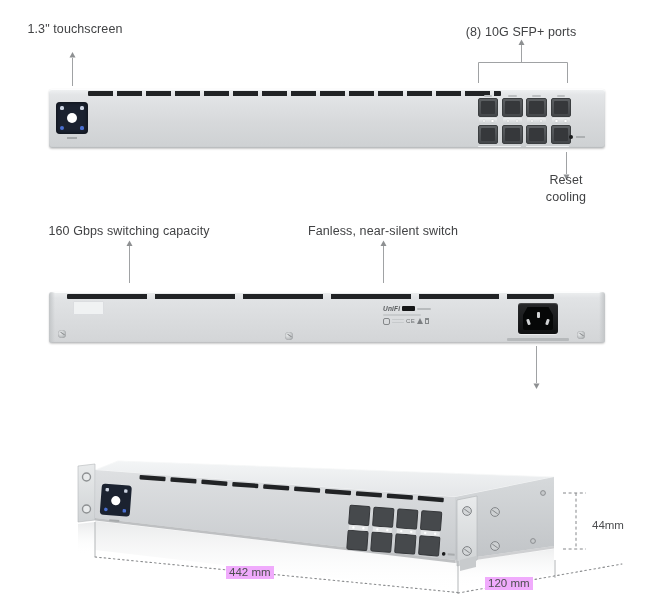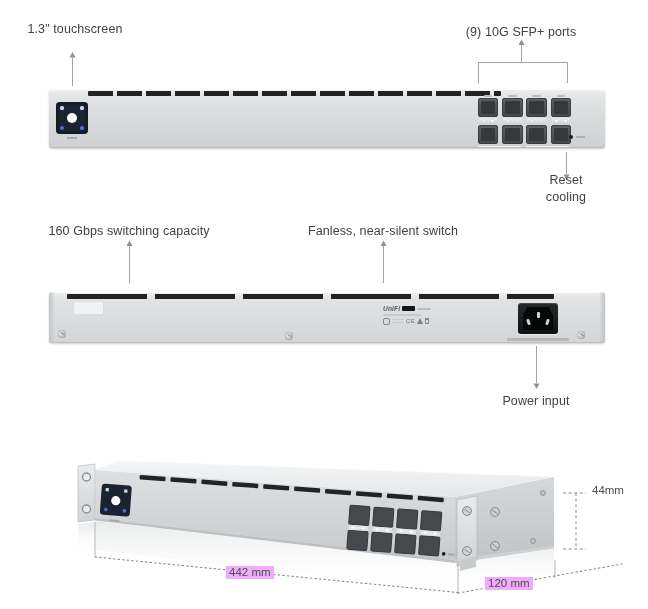--- a/index.html
+++ b/index.html
@@ -211,32 +211,31 @@
         <line x1="576" y1="493" x2="576" y2="549"></line>
         <line x1="563" y1="493" x2="586" y2="493"></line>
         <line x1="563" y1="549" x2="586" y2="549"></line>
       </g>
     </g>
   </svg>
 
   <div class="label" style="left:2px;top:21px;width:146px;">
     <div>1.3" touchscreen</div>
   </div>
-  <div class="label" style="left:446px;top:24px;width:150px;">(9) 10G SFP+ ports</div>
+  <div class="label" style="left:446px;top:24px;width:150px;">(8) 10G SFP+ ports</div>
   <div class="label" style="left:521px;top:172px;width:90px;">
     <div>Reset</div>
     <div>cooling</div>
   </div>
   <div class="label" style="left:19px;top:223px;width:220px;">160 Gbps switching capacity</div>
   <div class="label" style="left:273px;top:223px;width:220px;">Fanless, near-silent switch</div>
-  <div class="label" style="left:476px;top:393px;width:120px;">Power input</div>
 
   <div class="dim" style="left:226px;top:566px;">442 mm</div>
   <div class="dim" style="left:485px;top:577px;">120 mm</div>
-  <div class="dim" style="left:589px;top:484px;background:transparent;">44mm</div>
+  <div class="dim" style="left:589px;top:519px;background:transparent;">44mm</div>
 
   <div class="panel front">
     <div class="vents"></div>
     <div class="screen">
       <span class="c tl"></span>
       <span class="c tr"></span>
       <span class="c bl"></span>
       <span class="c br"></span>
       <span class="core"></span>
     </div>

